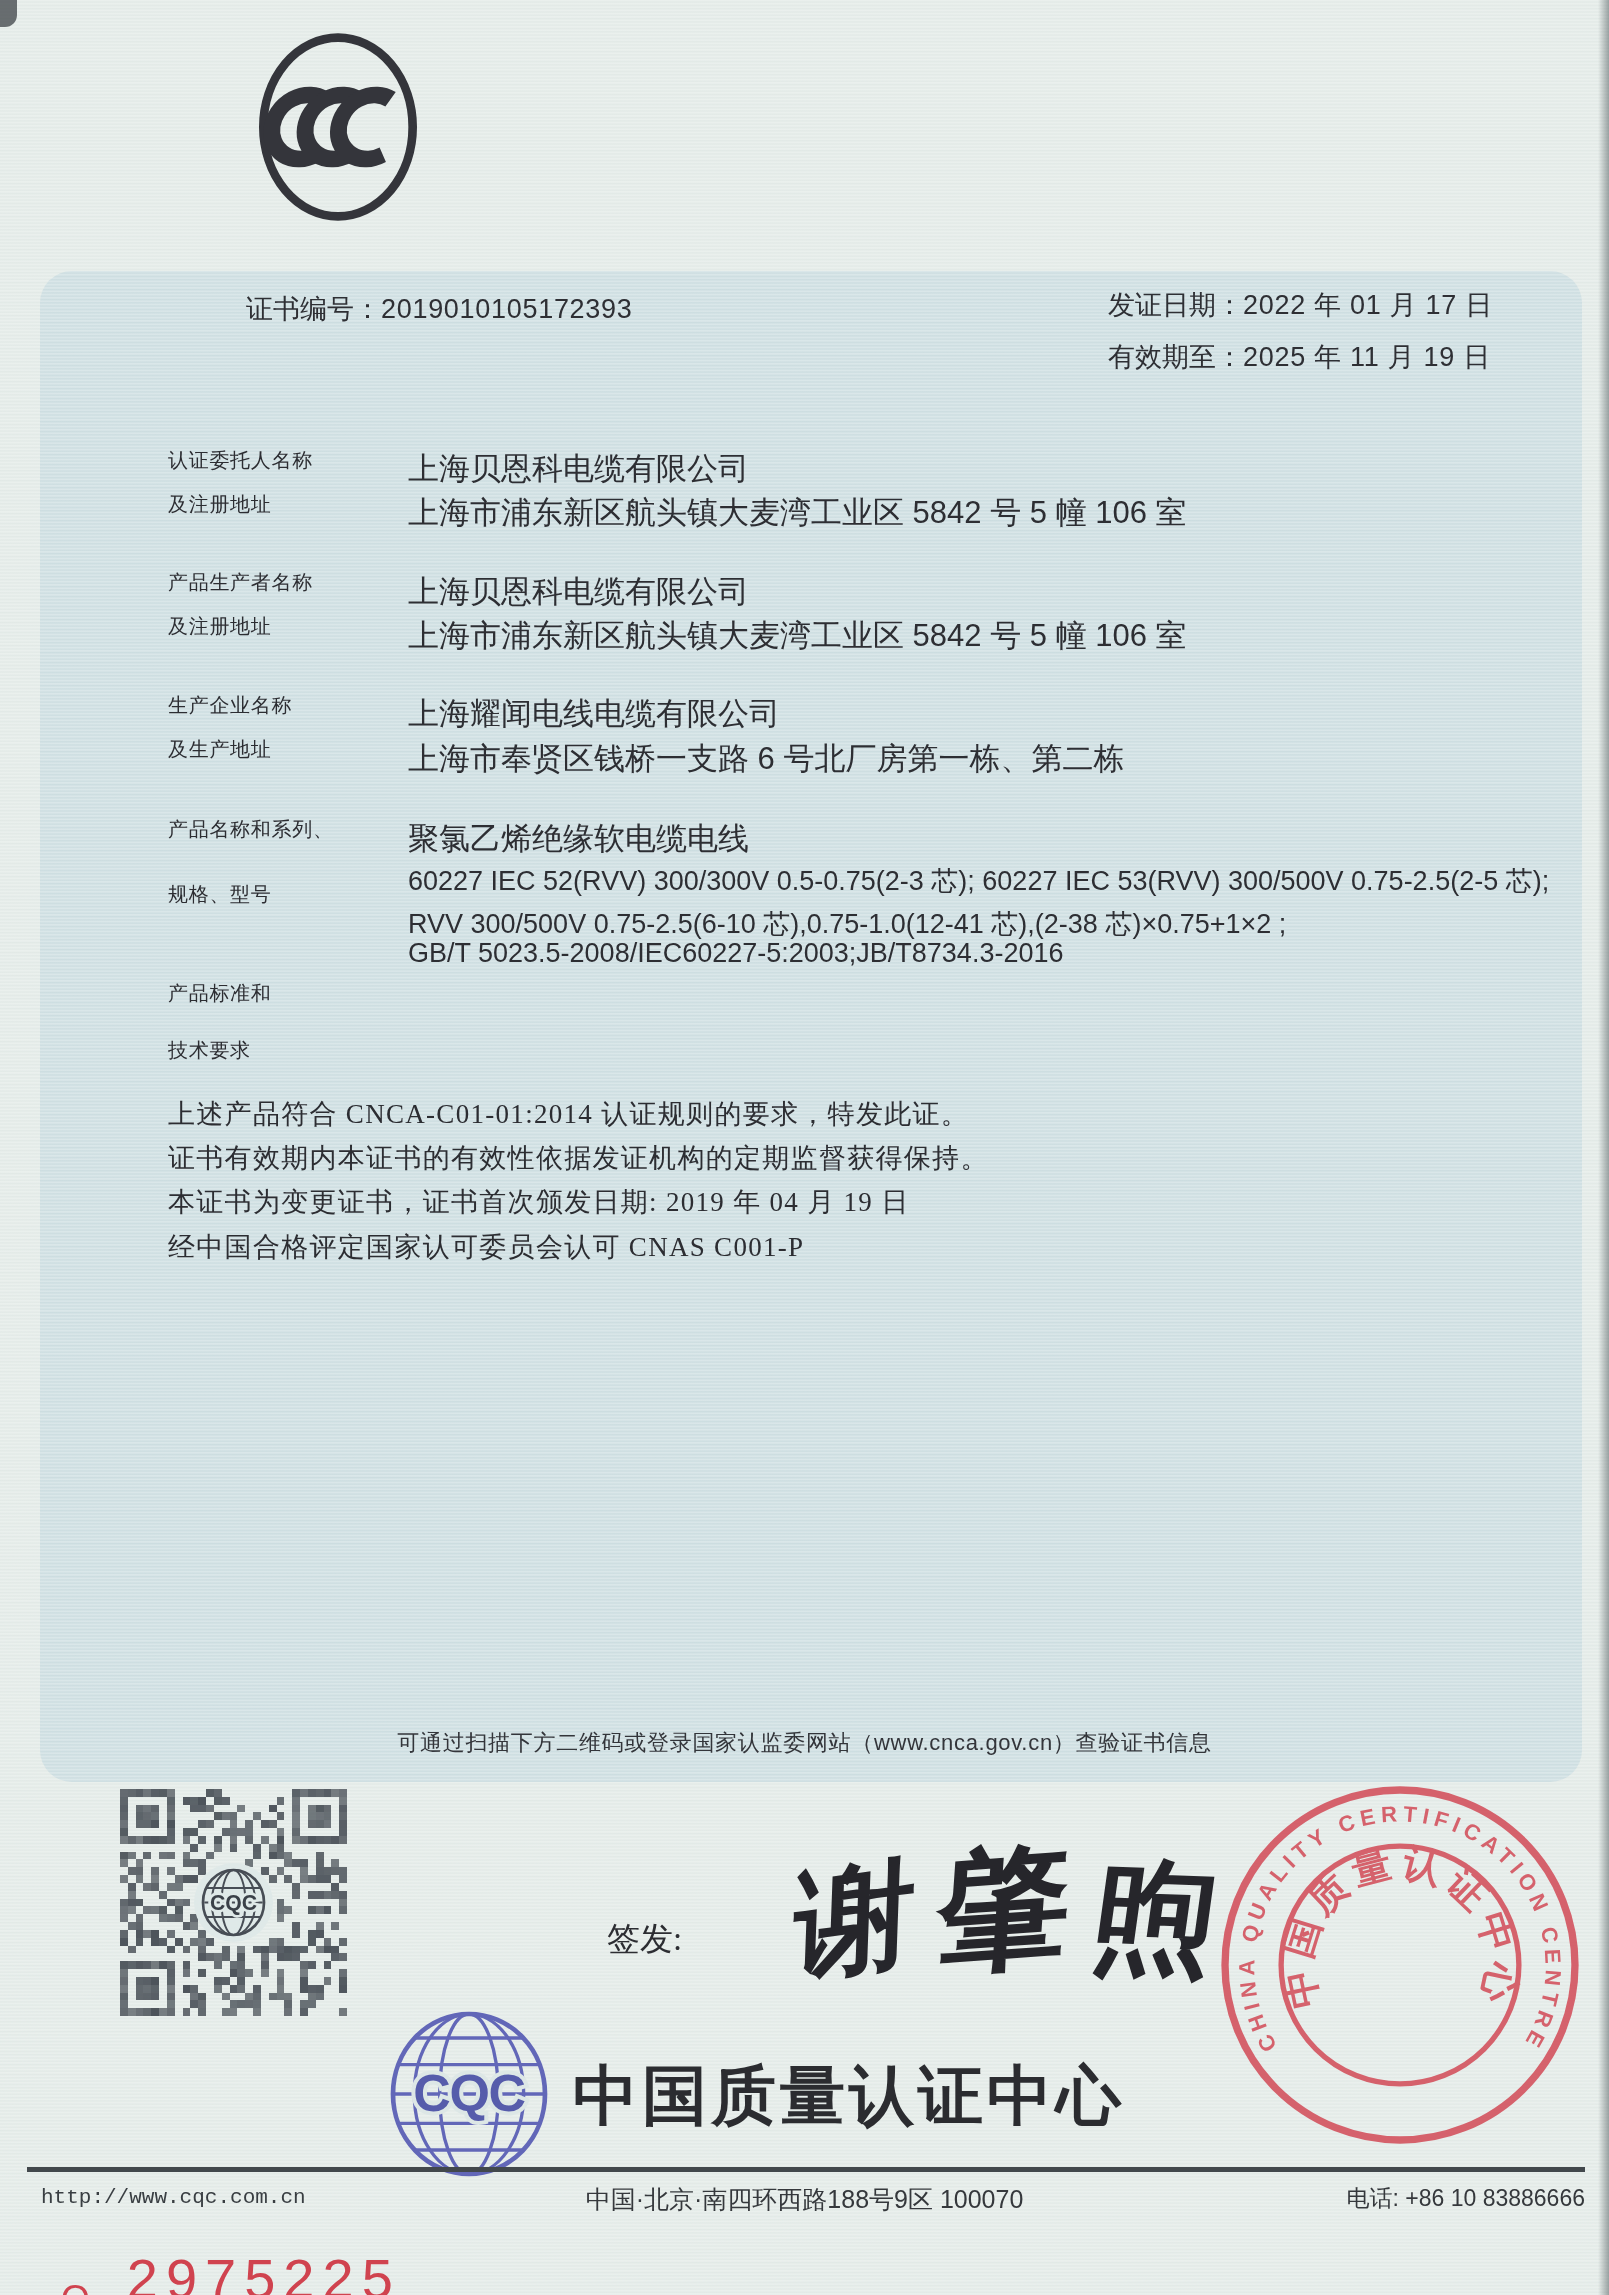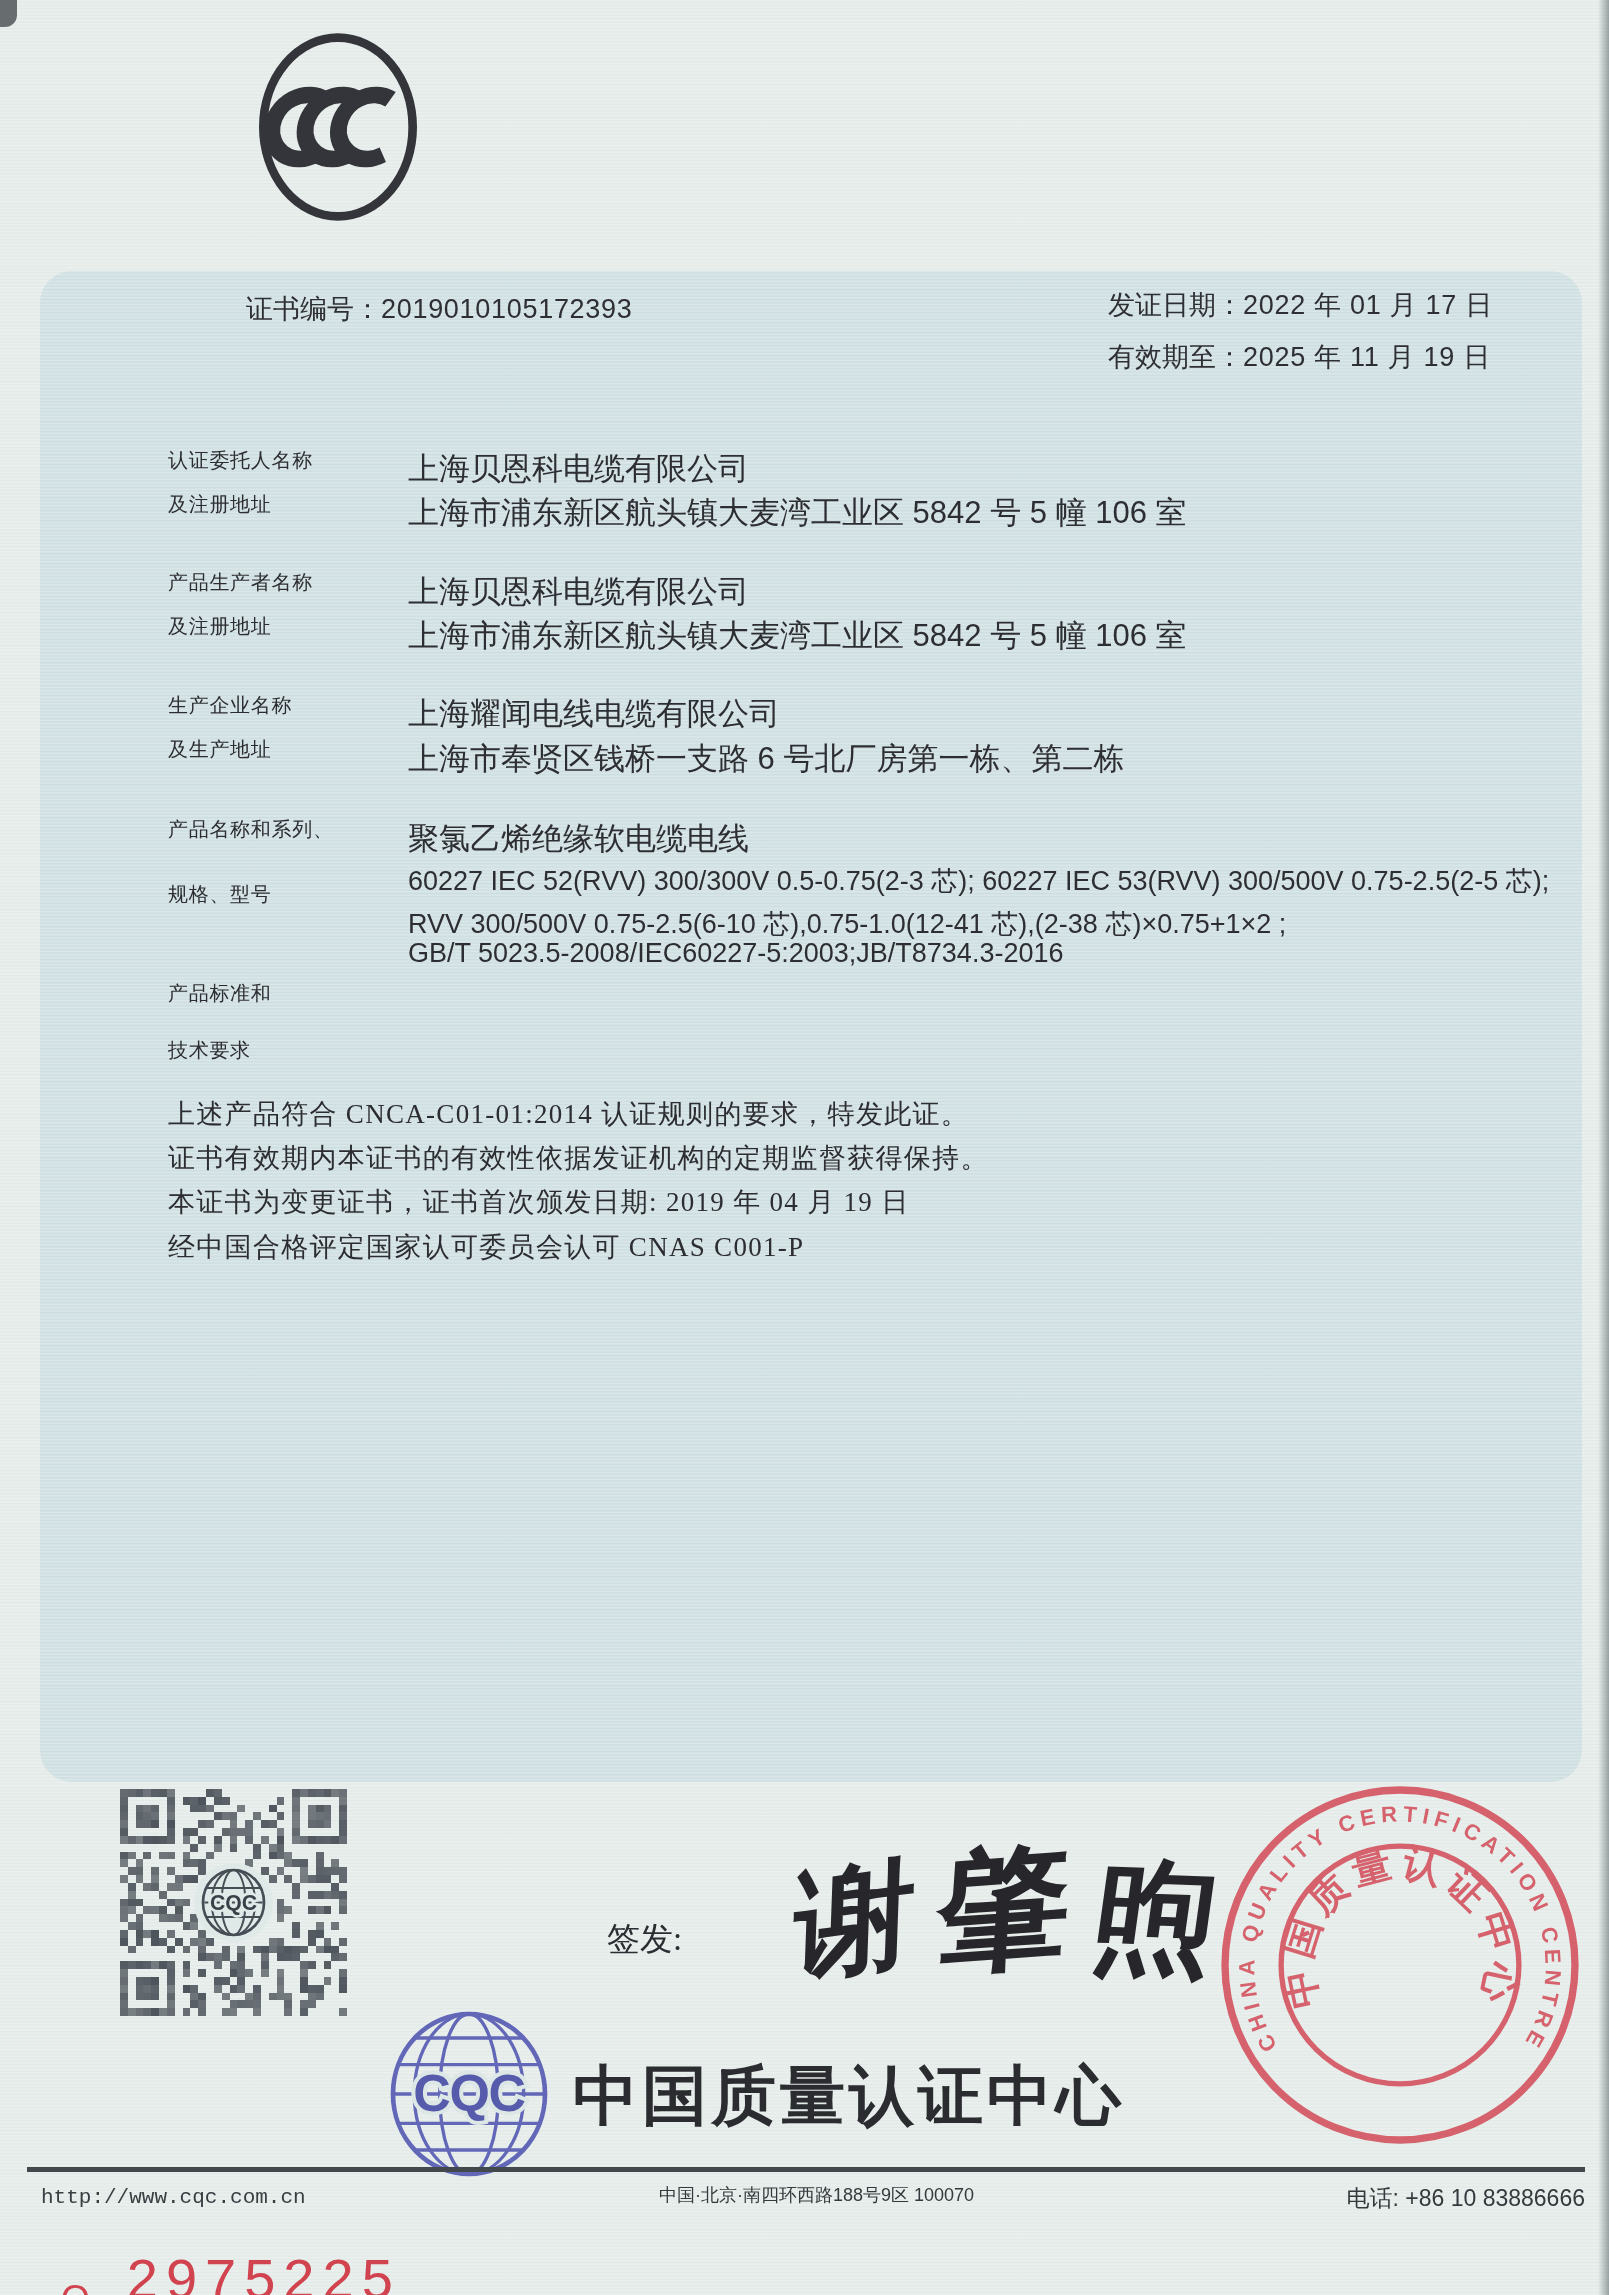--- a/index.html
+++ b/index.html
@@ -51,21 +51,21 @@
   .sig-c0{font-size:120px;transform:skewX(-10deg) rotate(-6deg);}
   .sig-c1{font-size:134px;transform:skewX(-8deg) rotate(-2deg);margin-left:18.7px;}
   .sig-c2{font-size:122px;transform:skewX(-6deg) rotate(4deg);margin-left:20px;top:9.4px;position:relative;}
   .cqc-logo{position:absolute;left:386px;top:2010px;width:166px;height:168px;}
   .issuer-name{position:absolute;left:573px;top:2052px;font-size:65px;font-weight:600;
     letter-spacing:4px;color:#2b2c30;white-space:nowrap;}
   .footer-rule{position:absolute;left:27px;top:2167px;width:1558px;height:4.7px;background:#42484c;}
   .footer-web{position:absolute;left:41px;top:2186px;font-family:"Liberation Mono", monospace;
     font-size:21px;color:#393e42;white-space:nowrap;}
   .footer-addr{position:absolute;left:50%;transform:translateX(-50%);top:2183px;
-    font-size:18px;color:#35383c;white-space:nowrap;margin-left:12px;}
+    font-size:25px;color:#35383c;white-space:nowrap;}
   .footer-phone{position:absolute;right:24px;top:2183px;font-size:23px;color:#35383c;white-space:nowrap;}
   .serial{position:absolute;left:61px;top:2246px;display:flex;align-items:flex-end;
     color:#d0434f;white-space:nowrap;}
   .serial-prefix{font-size:37px;margin-right:37px;position:relative;top:9.4px;}
   .serial-num{font-size:56px;letter-spacing:8px;font-weight:500;}
   .stamp{position:absolute;left:1213px;top:1778px;width:374px;height:374px;opacity:.88;}
   .stamp .ring-en{font-family:"Liberation Sans", sans-serif;font-size:33px;font-weight:600;
     letter-spacing:8px;fill:#d34f5b;}
   .stamp .ring-cn{font-size:58px;font-weight:600;letter-spacing:9px;fill:#d34f5b;
     font-family:"Liberation Sans", sans-serif;}
@@ -124,20 +124,21 @@
 
   <div class="f-label" style="top:980px">产品标准和</div>
   <div class="f-label" style="top:1037px">技术要求</div>
   <div class="f-value f-latin" style="top:938px">GB/T 5023.5-2008/IEC60227-5:2003;JB/T8734.3-2016</div>
 
   <div class="stmt" style="top:1096px">上述产品符合 CNCA-C01-01:2014 认证规则的要求，特发此证。</div>
   <div class="stmt" style="top:1140px">证书有效期内本证书的有效性依据发证机构的定期监督获得保持。</div>
   <div class="stmt" style="top:1184px">本证书为变更证书，证书首次颁发日期: 2019 年 04 月 19 日</div>
   <div class="stmt" style="top:1229px">经中国合格评定国家认可委员会认可 CNAS C001-P</div>
 
+  <div class="verify-note">可通过扫描下方二维码或登录国家认监委网站（www.cnca.gov.cn）查验证书信息</div>
 
   <div class="qr-wrap">
     <svg id="qr-svg" viewBox="0 0 29 29" shape-rendering="crispEdges">
         <rect x="0" y="0" width="1" height="1" fill="#4d545b" opacity="0.85"></rect>
         <rect x="1" y="0" width="1" height="1" fill="#4d545b" opacity="0.87"></rect>
         <rect x="2" y="0" width="1" height="1" fill="#4d545b" opacity="0.93"></rect>
         <rect x="3" y="0" width="1" height="1" fill="#4d545b" opacity="0.79"></rect>
         <rect x="4" y="0" width="1" height="1" fill="#4d545b" opacity="0.93"></rect>
         <rect x="5" y="0" width="1" height="1" fill="#4d545b" opacity="0.95"></rect>
         <rect x="6" y="0" width="1" height="1" fill="#4d545b" opacity="0.75"></rect>

